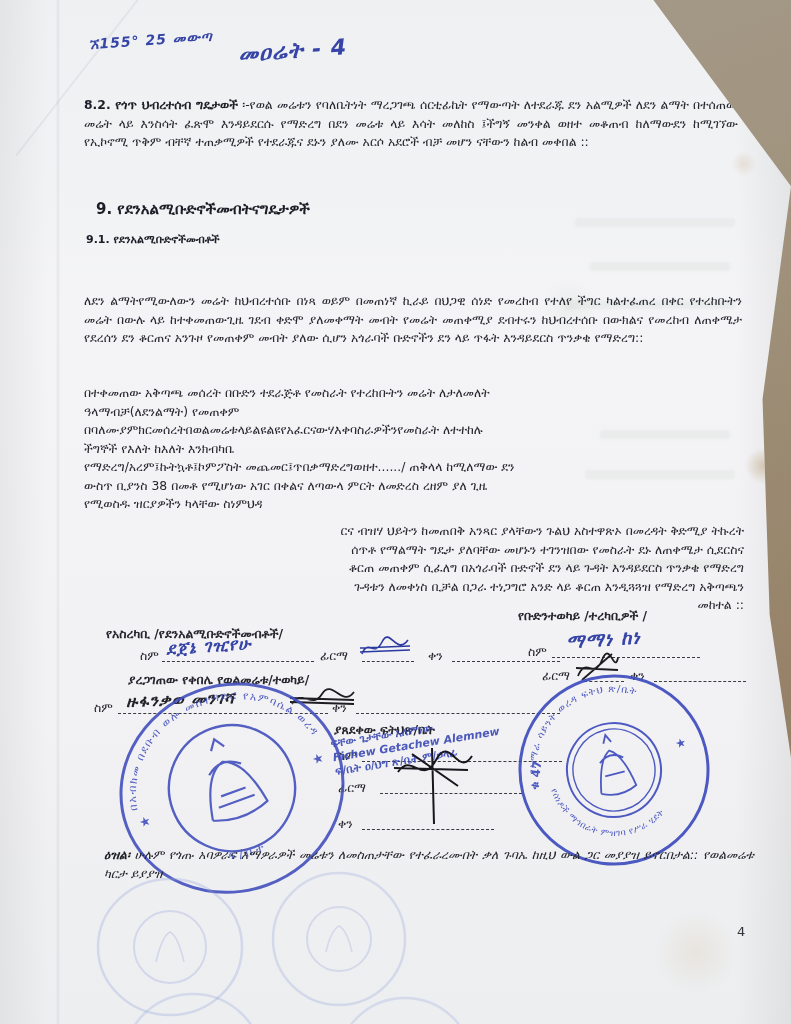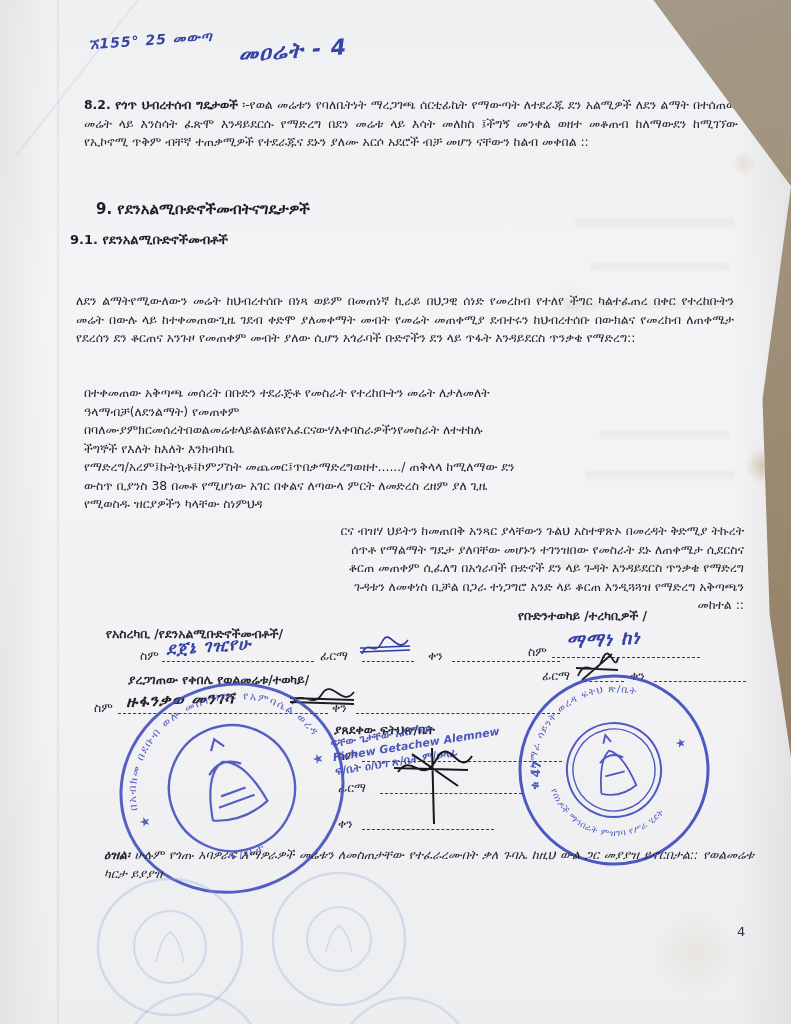--- a/index.html
+++ b/index.html
@@ -55,22 +55,22 @@
 
   <div class="hand-blue" style="left:88px;top:32px;font-size:14px;">ኧ155° 25 መውጣ</div>
   <div class="hand-blue" style="left:238px;top:38px;font-size:22px;">መዐሬት - 4</div>
 
   <p class="txt" style="left:84px;top:84px;width:654px;">
     <b class="hd">8.2. የጎጥ ህብረተሰብ ግዴታወች</b>
     <span>፡-የወል መሬቱን የባለቤትነት ማረጋገጫ ሰርቲፊኬት የማውጣት ለተደራጁ ደን አልሚዎች ለደን ልማት በተሰጠው መሬት ላይ እንስሳት ፈጽሞ እንዳይደርሱ የማድረግ በደን መሬቱ ላይ እሳት መለከስ ፤ችግኝ መንቀል ወዘተ መቆጠብ ከለማውደን ከሚገኘው የኢኮኖሚ ጥቅም ብቸኛ ተጠቃሚዎች የተደራጁና ደኑን ያለሙ አርሶ አደሮች ብቻ መሆን ናቸውን ከልብ መቀበል ::</span>
   </p>
 
   <div class="txt hd" style="left:96px;top:200px;font-size:15px;">9. የደንአልሚቡድኖችመብትናግዴታዎች</div>
-  <div class="txt hd" style="left:70px;top:231px;font-size:13px;">9.1. የደንአልሚቡድኖችመብቶች</div>
-  <p class="txt" style="left:76px;top:248px;width:658px;margin-top:44px;">ለደን ልማትየሚውለውን መሬት ከህብረተሰቡ በነጻ ወይም በመጠነኛ ኪራይ በህጋዊ ሰነድ የመረከብ የተለየ ችግር ካልተፈጠረ በቀር የተረከቡትን መሬት በውሉ ላይ ከተቀመጠውጊዜ ገደብ ቀድሞ ያለመቀማት መብት የመሬት መጠቀሚያ ደብተሩን ከህብረተሰቡ በውክልና የመረከብ ለጠቀሜታ የደረሰን ደን ቆርጠና አንጉዞ የመጠቀም መብት ያለው ሲሆን አጎራባች ቡድኖችን ደን ላይ ጥፋት እንዳይደርስ ጥንቃቄ የማድረግ::</p>
+  <div class="txt hd" style="left:86px;top:231px;font-size:11px;">9.1. የደንአልሚቡድኖችመብቶች</div>
+  <p class="txt" style="left:84px;top:248px;width:658px;margin-top:44px;">ለደን ልማትየሚውለውን መሬት ከህብረተሰቡ በነጻ ወይም በመጠነኛ ኪራይ በህጋዊ ሰነድ የመረከብ የተለየ ችግር ካልተፈጠረ በቀር የተረከቡትን መሬት በውሉ ላይ ከተቀመጠውጊዜ ገደብ ቀድሞ ያለመቀማት መብት የመሬት መጠቀሚያ ደብተሩን ከህብረተሰቡ በውክልና የመረከብ ለጠቀሜታ የደረሰን ደን ቆርጠና አንጉዞ የመጠቀም መብት ያለው ሲሆን አጎራባች ቡድኖችን ደን ላይ ጥፋት እንዳይደርስ ጥንቃቄ የማድረግ::</p>
 
   <p class="txt pre" style="left:84px;top:372px;width:652px;">በተቀመጠው አቅጣጫ መሰረት በቡድን ተደራጅቶ የመስራት የተረከቡትን መሬት ለታለመለት
 ዓላማብቻ(ለደንልማት) የመጠቀም
 በባለሙያምክርመሰረትበወልመሬቱላይልዩልዩየአፈርናውሃእቀባስራዎችንየመስራት ለተተከሉ
 ችግኞች የእለት ከእለት እንክብካቤ
 የማድረግ/አረም፤ኩትኳቶ፤ኮምፖስት መጨመር፤ጥበቃማድረግወዘተ....../ ጠቅላላ ከሚለማው ደን
 ውስጥ ቢያንስ 38 በመቶ የሚሆነው አገር በቀልና ለጣውላ ምርት ለመድረስ ረዘም ያለ ጊዜ
 የሚወስዱ ዝርያዎችን ካላቸው ስነምህዳ</p>
 
   <p class="txt pre" style="left:84px;top:510px;width:660px;text-align:right;">ርና ብዝሃ ህይትን ከመጠበቅ አንጻር ያላቸውን ጉልህ አስተዋጽኦ በመረዳት ቅድሚያ ትኩረት

